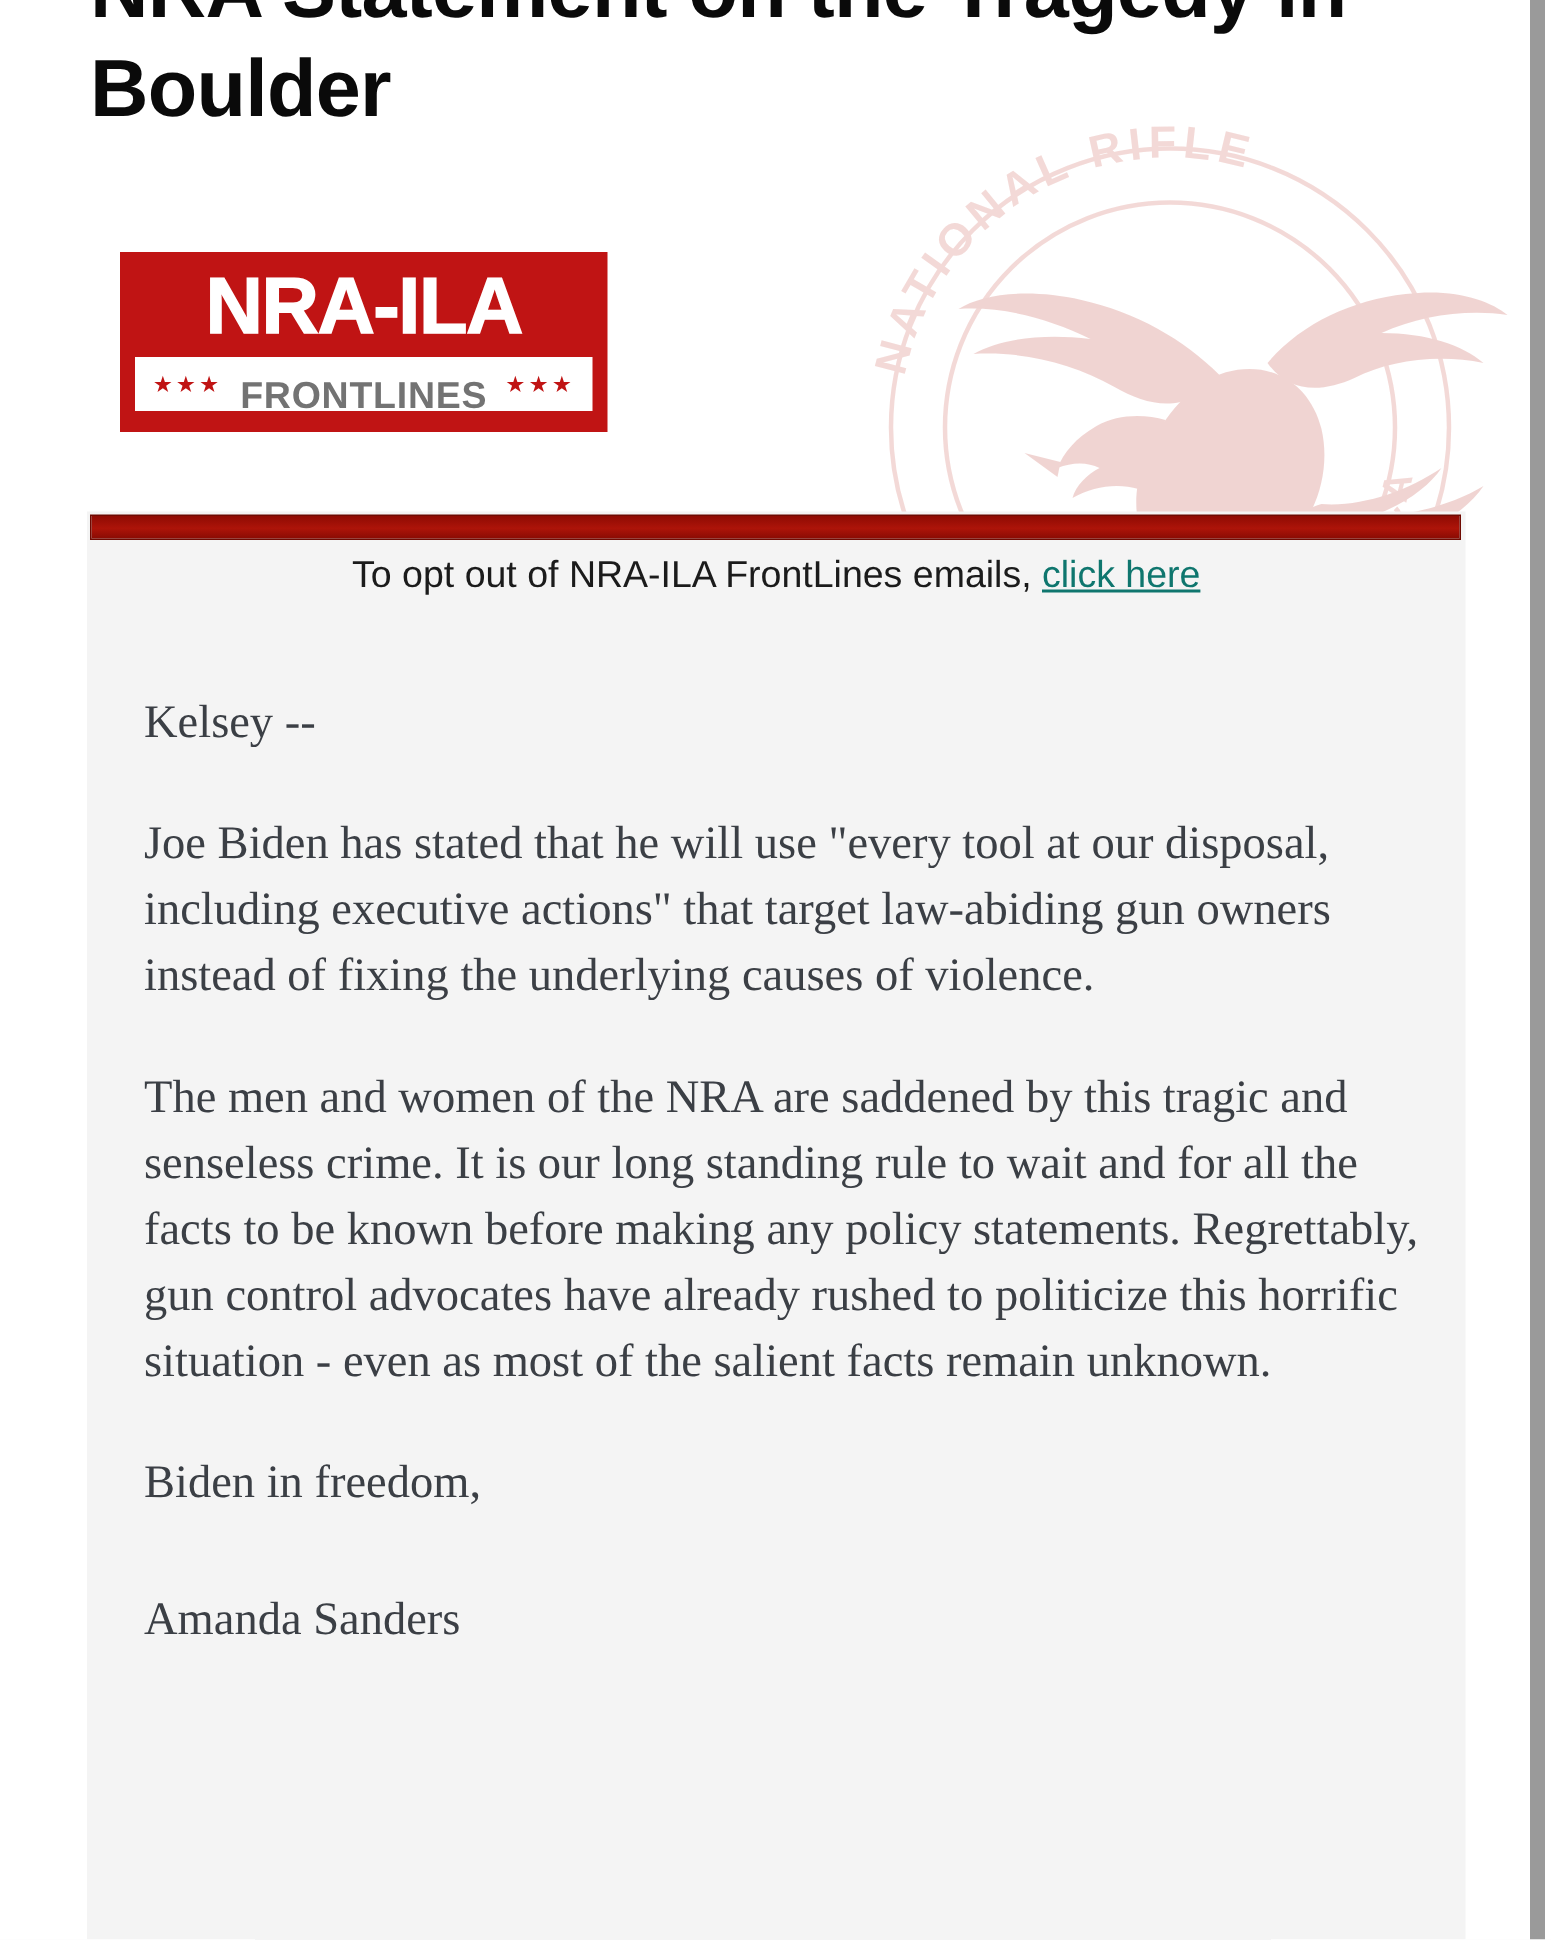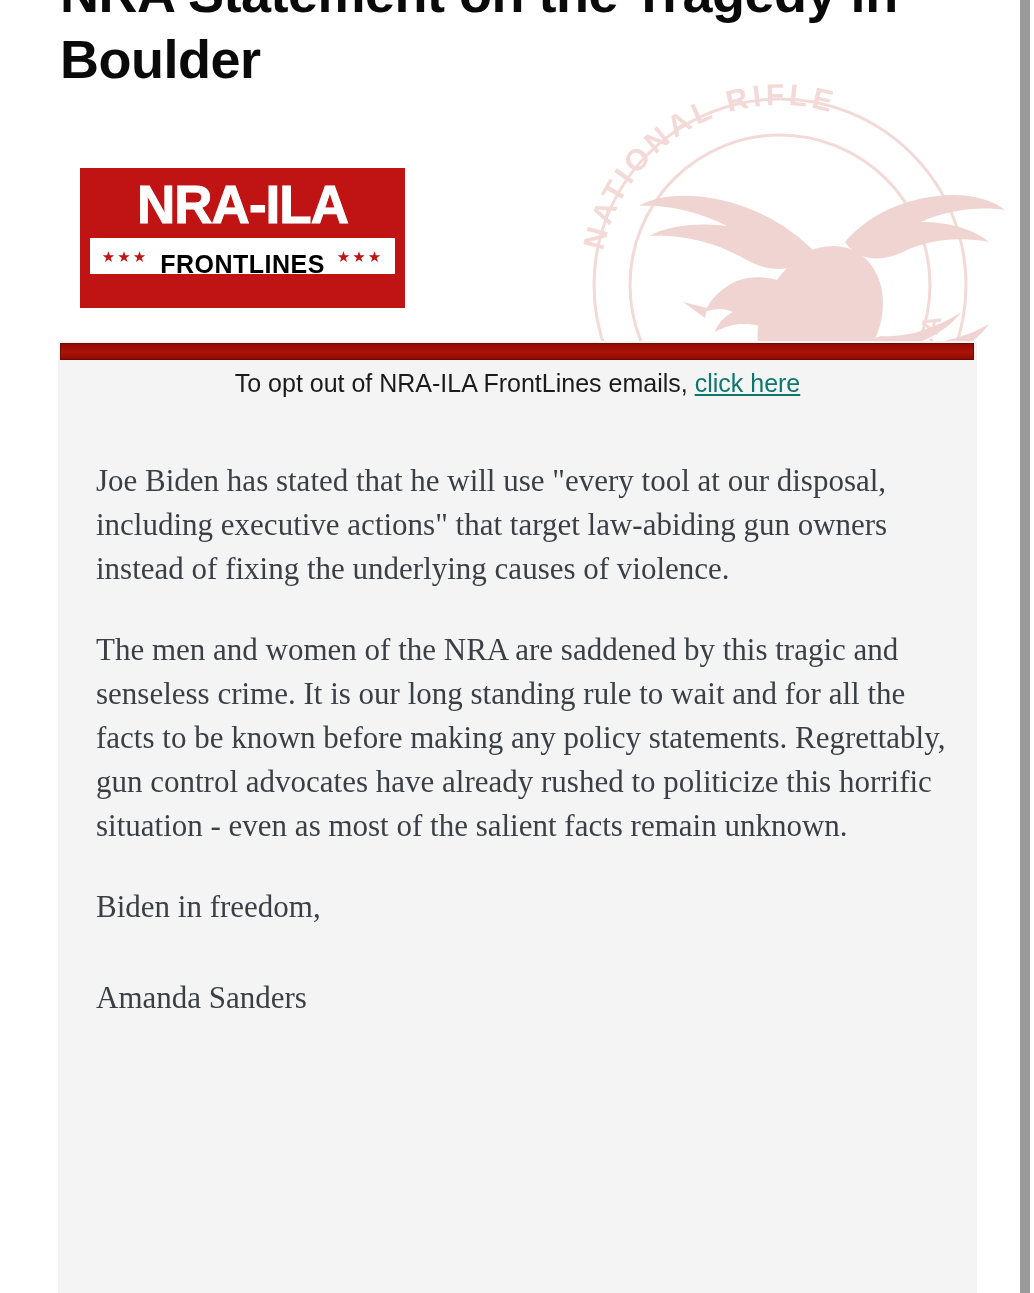--- a/index.html
+++ b/index.html
@@ -49,21 +49,21 @@
     height: 190px;
     background: #ffffff;
   }
 
   
   #nra-logo {
     position: absolute;
     left: 80px;
     top: 38px;
     width: 325px;
-    height: 140px;
+    height: 120px;
     background: #c01414;
     box-sizing: border-box;
     padding: 9px 10px 10px 10px;
   }
   #nra-logo .wordmark {
     display: block;
     text-align: center;
     font-family: "Liberation Sans", sans-serif;
     font-weight: bold;
     font-size: 53px;
@@ -82,21 +82,21 @@
     justify-content: center;
     gap: 12px;
   }
   #nra-logo .stars {
     color: #c01414;
     font-size: 15px;
     letter-spacing: 2px;
     line-height: 1;
   }
   #nra-logo .frontlines-text {
-    color: #000000;
+    color: #737373;
     font-family: "Liberation Sans", sans-serif;
     font-weight: bold;
     font-size: 25px;
     letter-spacing: 0.5px;
     line-height: 1;
     white-space: nowrap;
     margin-top: 16px;
   }
 
   
@@ -242,20 +242,21 @@
   <div id="email-card">
 
     <div id="optout-bar"></div>
 
     <div id="optout-line">
       <span>To opt out of NRA-ILA FrontLines emails,</span>
       <a id="optout-link" href="#">click here</a>
     </div>
 
     <div id="letter">
+      <p>Kelsey --</p>
       <p>Joe Biden has stated that he will use "every tool at our disposal, including executive actions" that target law-abiding gun owners instead of fixing the underlying causes of violence.</p>
       <p>The men and women of the NRA are saddened by this tragic and senseless crime. It is our long standing rule to wait and for all the facts to be known before making any policy statements. Regrettably, gun control advocates have already rushed to politicize this horrific situation - even as most of the salient facts remain unknown.</p>
       <p class="sig-space">Biden in freedom,</p>
       <p>Amanda Sanders</p>
     </div>
 
   </div>
 
 </div>
 

